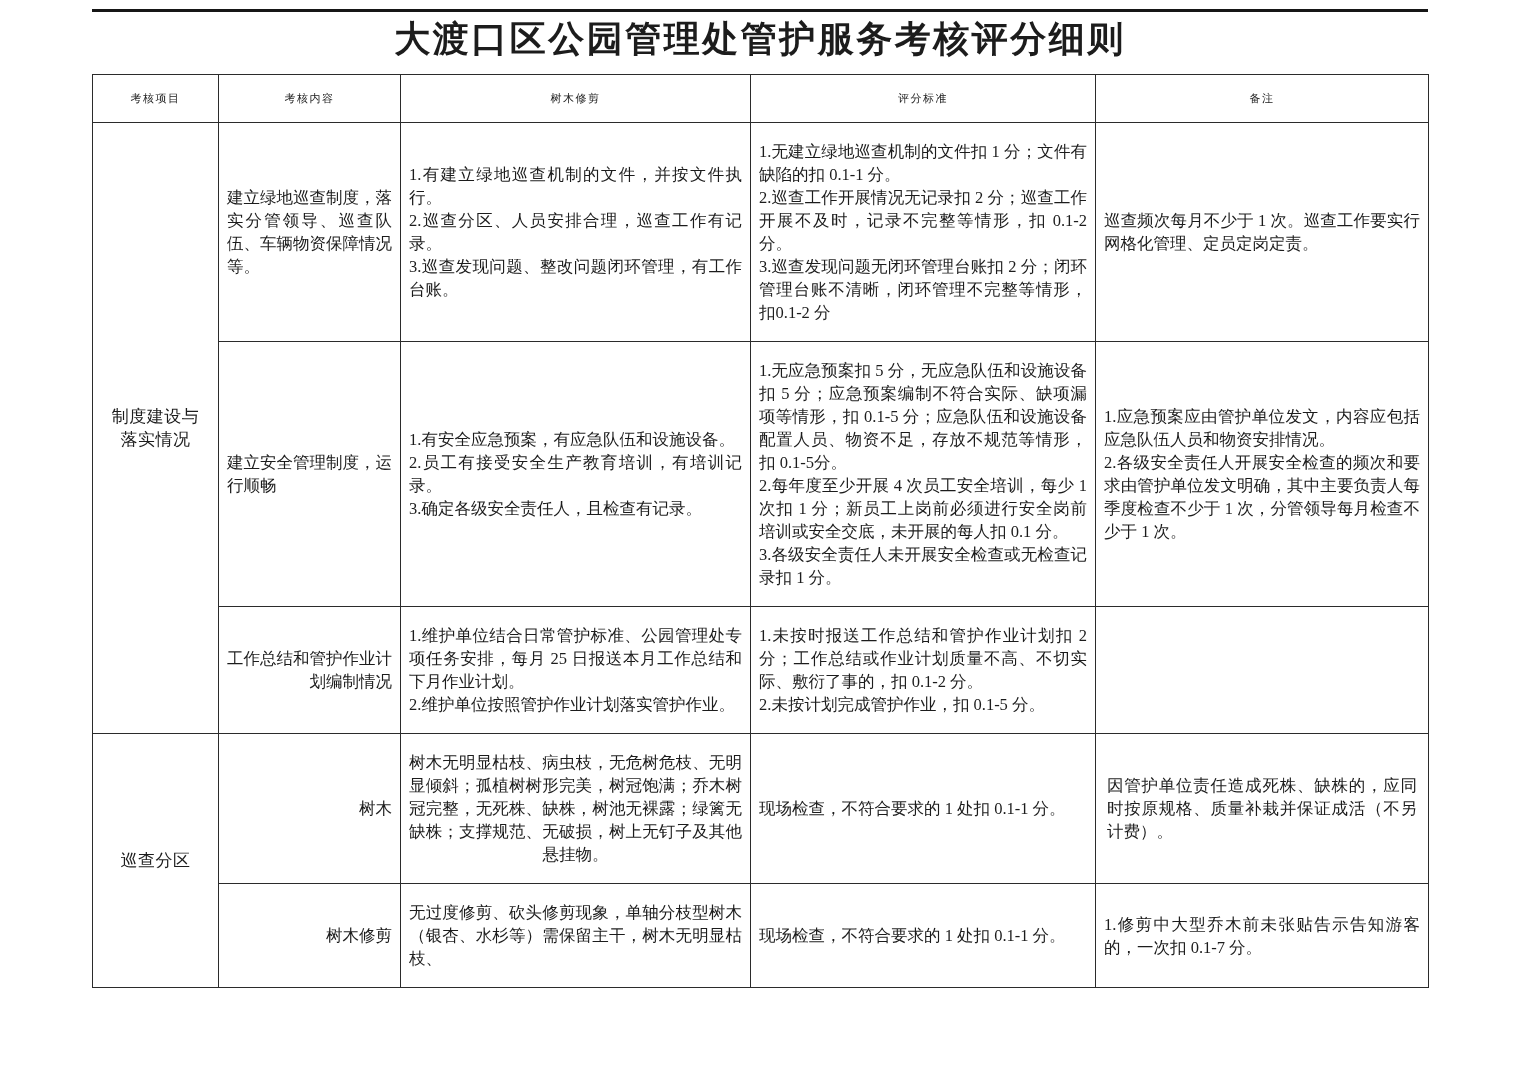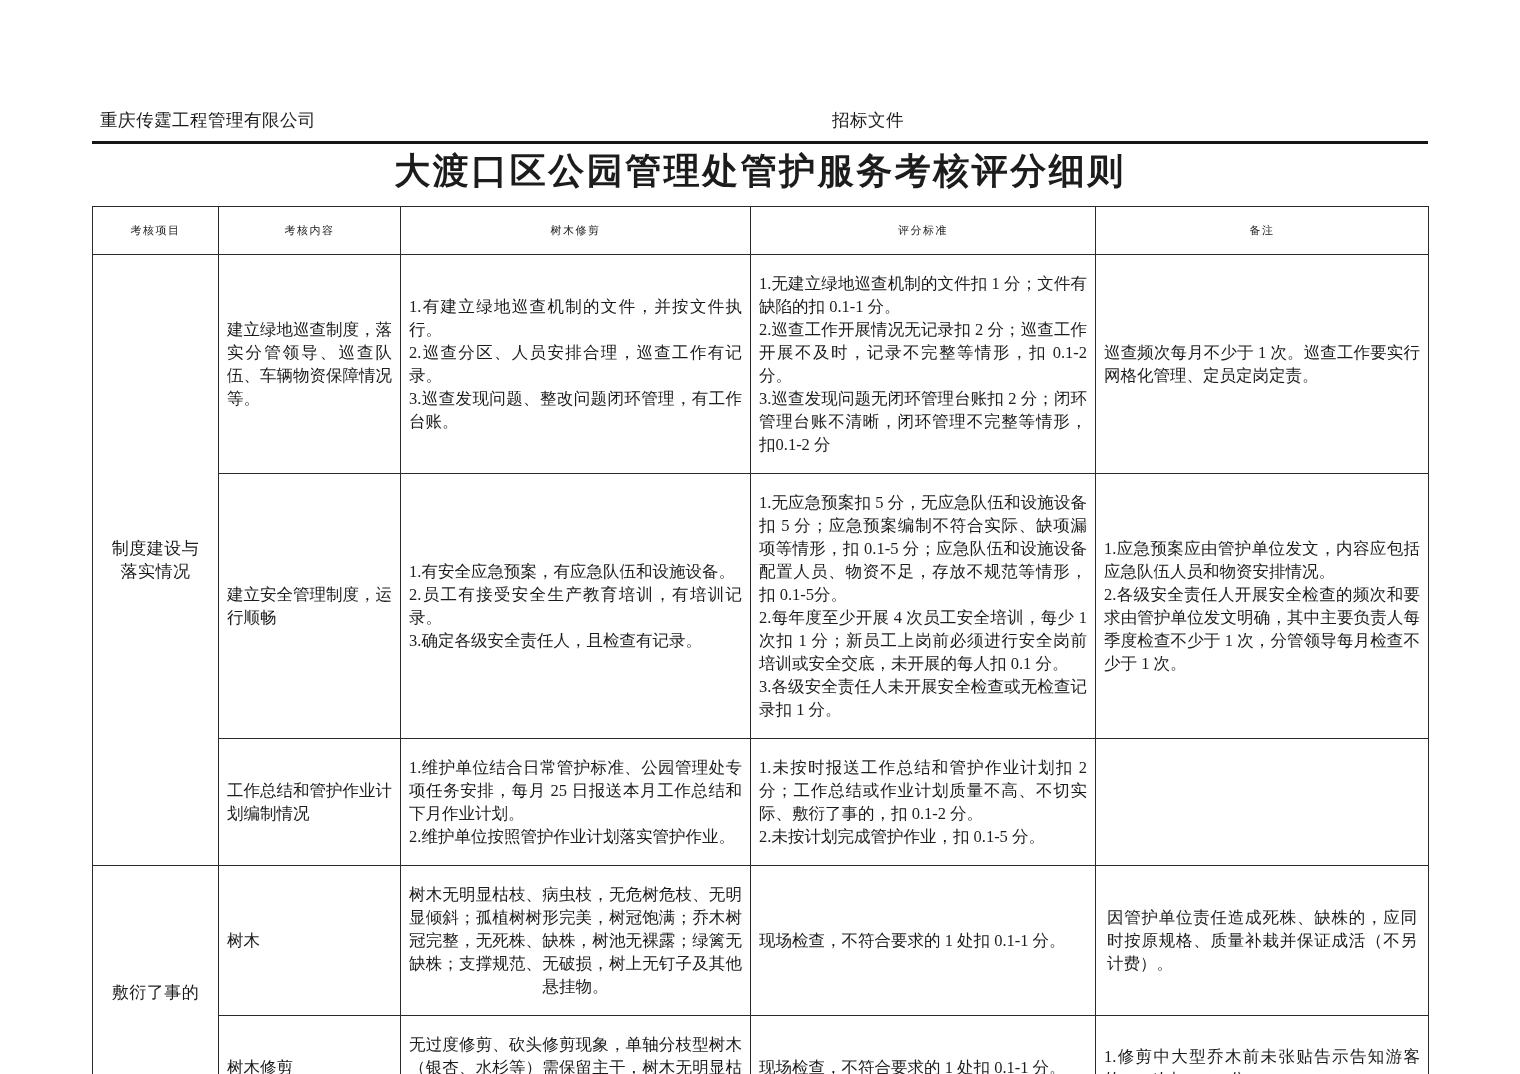--- a/index.html
+++ b/index.html
@@ -74,43 +74,39 @@
   tr.r3 { height: 100px; }
   tr.r4 { height: 116px; }
   tr.r5 { height: 57px; }
 
   td.project {
     text-align: center;
     font-size: 17px;
     letter-spacing: 0.5px;
     padding: 3px 18px;
   }
-  td.center { text-align: left; }
+  td.center { text-align: right; }
   td.justify { text-align: justify; }
   .pre { white-space: pre-line; }
   td.center-last { text-align: justify; text-align-last: center; }
   td.note-pad { padding-left: 11px; padding-right: 11px; }
 
   
   .page-footer {
     margin-top: 16px;
     text-align: center;
     font-size: 16.5px;
     letter-spacing: 1px;
   }
 </style>
 </head>
 <body>
 
 <div class="content">
 
-  <div class="doc-header">
-    <span class="company">重庆传霆工程管理有限公司</span>
-    <span class="doctype">招标文件</span>
-  </div>
   <div class="header-rule"></div>
 
   <div class="doc-title">大渡口区公园管理处管护服务考核评分细则</div>
 
   <table class="assessment">
     <colgroup>
       <col style="width:126px">
       <col style="width:182px">
       <col style="width:350px">
       <col style="width:345px">
@@ -150,21 +146,21 @@
       </tr>
       <tr class="r3">
         <td class="center">工作总结和管护作业计划编制情况</td>
         <td class="justify pre">1.维护单位结合日常管护标准、公园管理处专项任务安排，每月 25 日报送本月工作总结和下月作业计划。
 2.维护单位按照管护作业计划落实管护作业。</td>
         <td class="justify pre">1.未按时报送工作总结和管护作业计划扣 2分；工作总结或作业计划质量不高、不切实际、敷衍了事的，扣 0.1-2 分。
 2.未按计划完成管护作业，扣 0.1-5 分。</td>
         <td class="justify"></td>
       </tr>
       <tr class="r4">
-        <td class="project" rowspan="2">敷衍了事的</td>
+        <td class="project" rowspan="2">巡查分区</td>
         <td class="center">树木</td>
         <td class="center-last">树木无明显枯枝、病虫枝，无危树危枝、无明显倾斜；孤植树树形完美，树冠饱满；乔木树冠完整，无死株、缺株，树池无裸露；绿篱无缺株；支撑规范、无破损，树上无钉子及其他悬挂物。</td>
         <td>现场检查，不符合要求的 1 处扣 0.1-1 分。</td>
         <td class="justify note-pad">因管护单位责任造成死株、缺株的，应同时按原规格、质量补栽并保证成活（不另计费）。</td>
       </tr>
       <tr class="r5">
         <td class="center">树木修剪</td>
         <td class="justify">无过度修剪、砍头修剪现象，单轴分枝型树木（银杏、水杉等）需保留主干，树木无明显枯枝、</td>
         <td>现场检查，不符合要求的 1 处扣 0.1-1 分。</td>
         <td class="justify">1.修剪中大型乔木前未张贴告示告知游客的，一次扣 0.1-7 分。</td>

